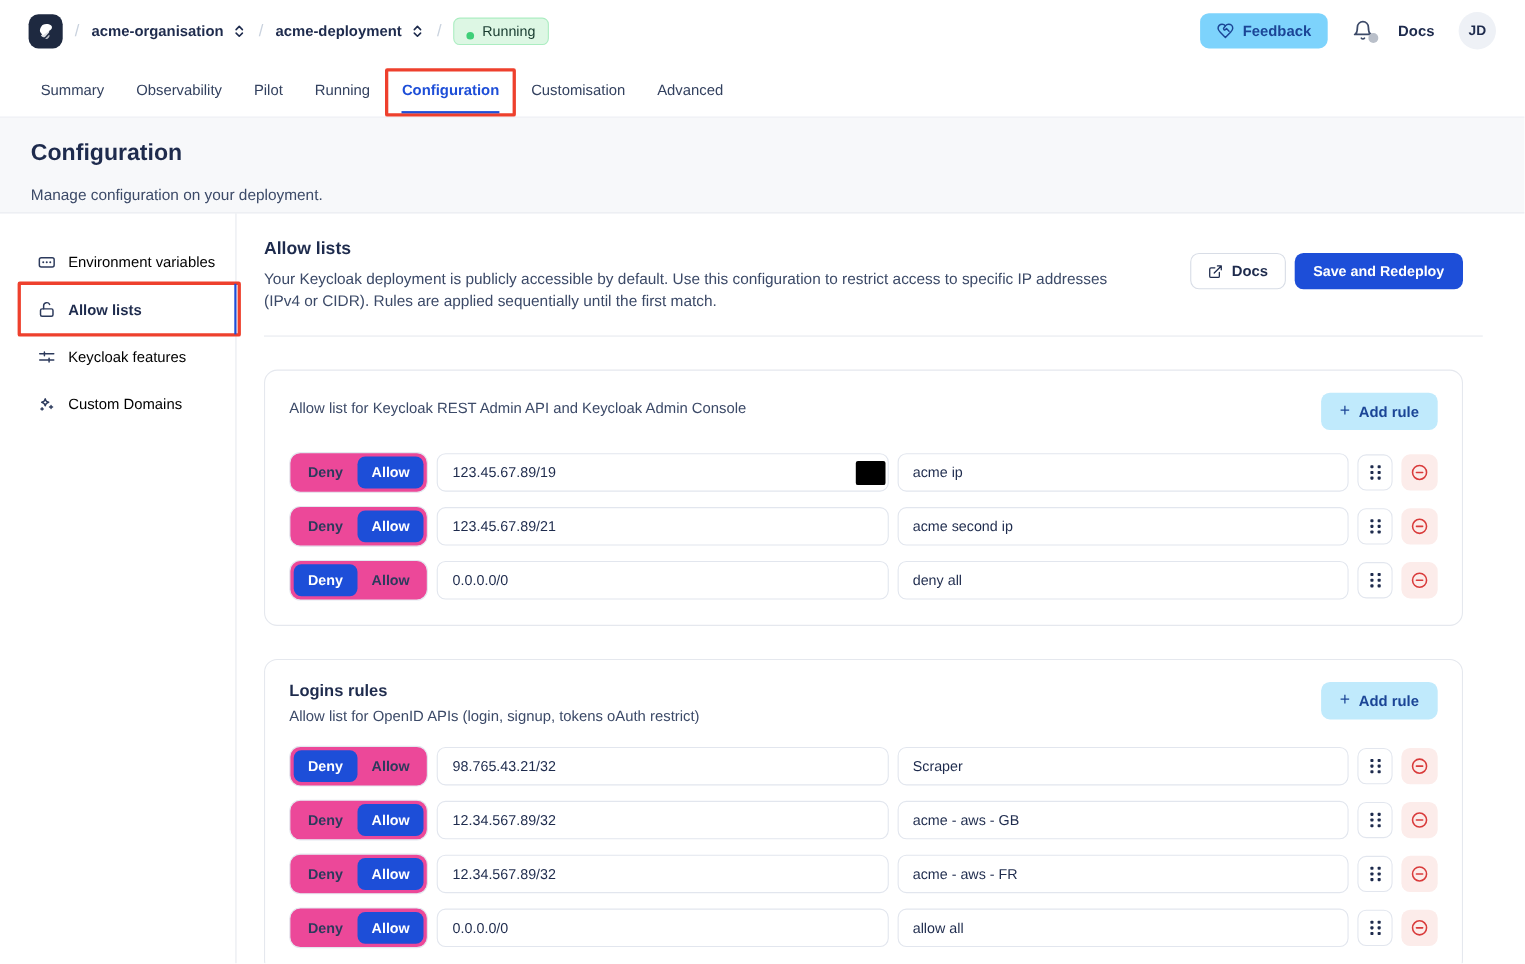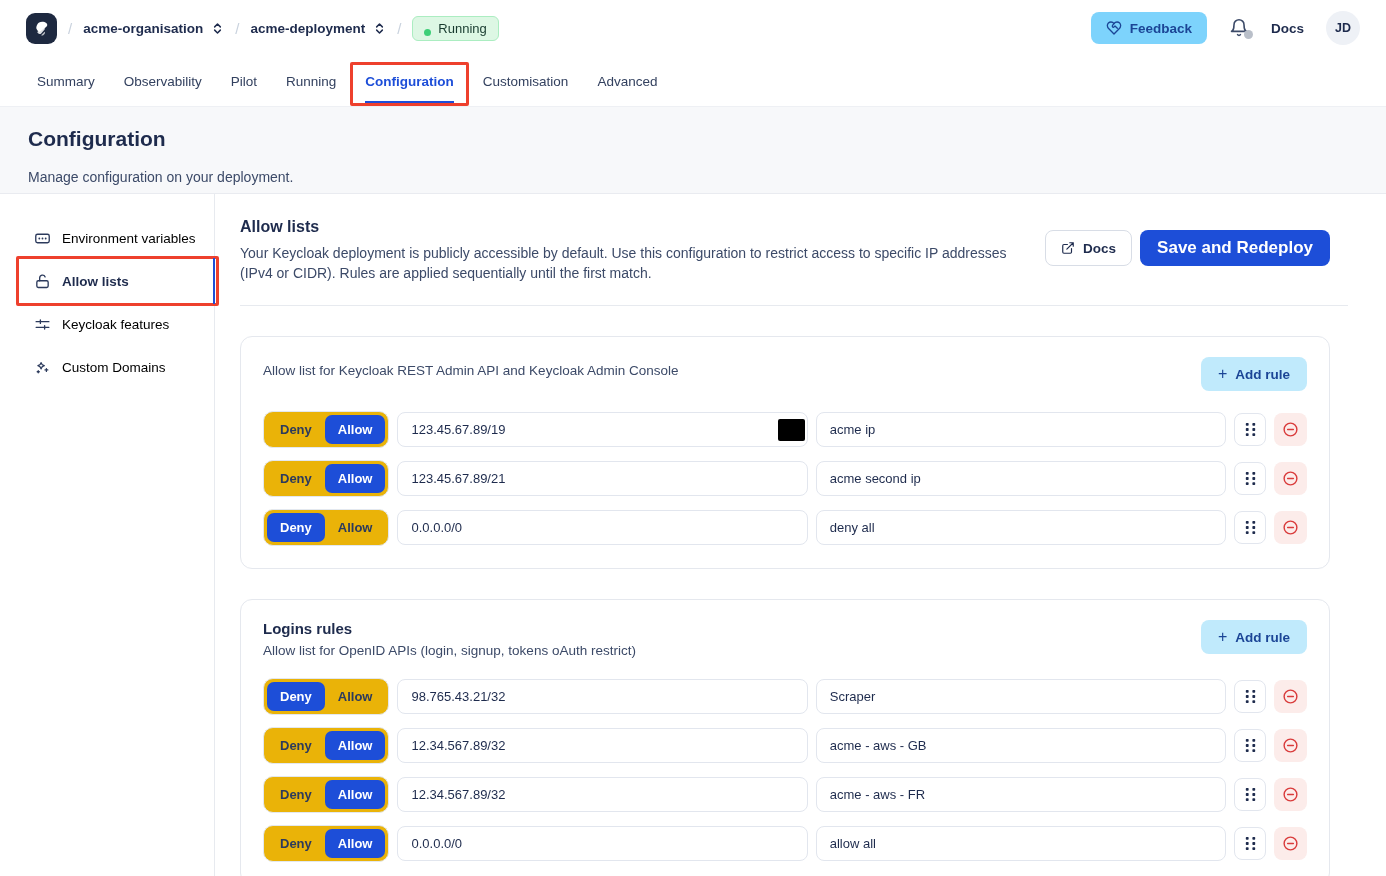--- a/index.html
+++ b/index.html
@@ -48,34 +48,34 @@
   .sidebar-annotation { position:absolute; left:16px; right:-5px; top:-9px; bottom:-9px; border:3.5px solid #ee402d; border-radius:2px; pointer-events:none; }
 
   .content { flex:1; padding:24px 38px 10px 25px; overflow:hidden; }
 
   
   .section-head { display:flex; align-items:flex-start; margin-right:18px; }
   .section-title { font-size:16px; font-weight:700; color:#1e2b4d; }
   .section-desc { margin-top:7px; font-size:14px; line-height:20px; color:#3c4a68; max-width:775px; }
   .section-actions { margin-left:auto; display:flex; gap:8px; padding-top:12px; }
   .docs-btn { display:flex; align-items:center; gap:8px; background:#fff; border:1px solid #d8dde6; border-radius:8px; padding:8px 15px; font-size:13.5px; font-weight:700; color:#1e2b4d; cursor:pointer; font-family:inherit; }
-  .save-btn { background:#1d4ed8; border:none; border-radius:8px; padding:8px 17px; font-size:17px; font-weight:700; color:#fff; cursor:pointer; font-family:inherit; }
+  .save-btn { background:#1d4ed8; border:none; border-radius:8px; padding:8px 17px; font-size:13px; font-weight:700; color:#fff; cursor:pointer; font-family:inherit; }
   .section-divider { border:none; border-top:1px solid #e7eaef; margin-top:22px; }
 
   
   .card { border:1px solid #e5e8ee; border-radius:12px; padding:20px 22px 22px; margin:30px 18px 0 0; background:#fff; }
   .card-head { display:flex; align-items:flex-start; }
   .card-title { font-size:15px; font-weight:700; color:#1e2b4d; }
   .card-subtitle { margin-top:6px; font-size:13.5px; color:#3c4a68; }
   .add-rule-btn { margin-left:auto; display:flex; align-items:center; gap:8px; background:#c0eafc; border:none; border-radius:8px; padding:9px 17px; font-size:13.5px; font-weight:700; color:#1b4596; cursor:pointer; font-family:inherit; }
   .add-rule-btn .plus { font-size:16px; font-weight:400; line-height:1; }
 
   .rules-list { margin-top:20px; display:flex; flex-direction:column; gap:12px; }
   .rule-row { display:flex; align-items:center; gap:8px; }
-  .seg { display:flex; background:#eab308; border:1px solid #e3e8ef; border-radius:10px; padding:3px; flex:0 0 auto; }
+  .seg { display:flex; background:#ec4899; border:1px solid #e3e8ef; border-radius:10px; padding:3px; flex:0 0 auto; }
   .seg-btn { border:none; background:transparent; border-radius:7px; padding:7px 13px; font-size:13px; font-weight:700; color:#2c3a5c; cursor:pointer; font-family:inherit; }
   .seg.mode-allow .seg-allow, .seg.mode-deny .seg-deny { background:#1d4ed8; color:#fff; }
   .input-wrap { position:relative; flex:1; display:flex; }
   .rule-input { width:100%; border:1px solid #e2e6ee; border-radius:8px; padding:9px 13px; font-size:13px; color:#1e2b4d; font-family:inherit; background:#fff; outline:none; }
   .cursor-block { position:absolute; right:3px; top:50%; transform:translateY(-50%); width:27px; height:22px; background:#000; border-radius:2px; }
   .drag-btn { width:32px; height:33px; flex:0 0 auto; background:#fff; border:1px solid #e2e6ee; border-radius:8px; display:flex; align-items:center; justify-content:center; cursor:grab; }
   .delete-btn { width:33px; height:33px; flex:0 0 auto; background:#fcecea; border:none; border-radius:8px; display:flex; align-items:center; justify-content:center; cursor:pointer; }
 </style>
 </head>
 <body>

